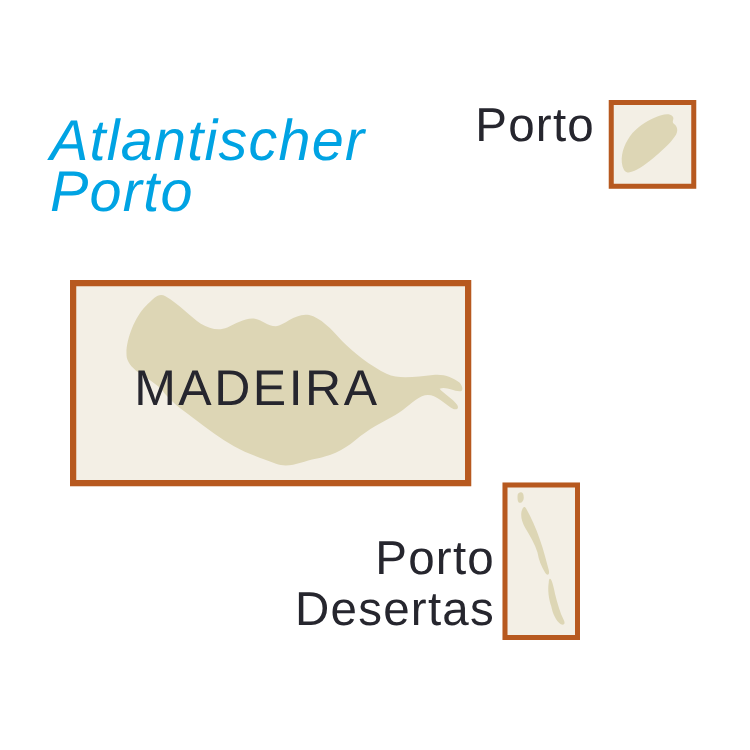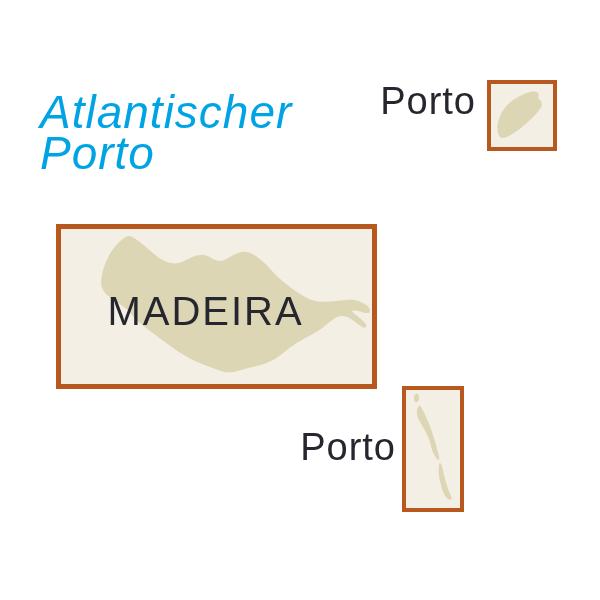--- a/index.html
+++ b/index.html
@@ -111,20 +111,21 @@
         C 128,138 114,134 102,128
         C 90,122 78,114 66,106
         C 54,98 44,92 36,82
         C 24,72 8,68 5,57 Z"></path>
     </svg>
     <div class="madeira-label">MADEIRA</div>
   </div>
 
   <div class="island-label desertas-label">
     <div>Porto</div>
+    <div>Desertas</div>
   </div>
 
   <div class="map-box desertas-box">
     <svg viewBox="0 0 54 118" preserveAspectRatio="none">
       <path class="island-shape" d="M 10,4
         C 12,3 13,5 13,8
         C 13,11 11,13 9,12
         C 8,11 8,9 8,7
         C 8,5 9,4 10,4 Z"></path>
       <path class="island-shape" d="M 12,17

